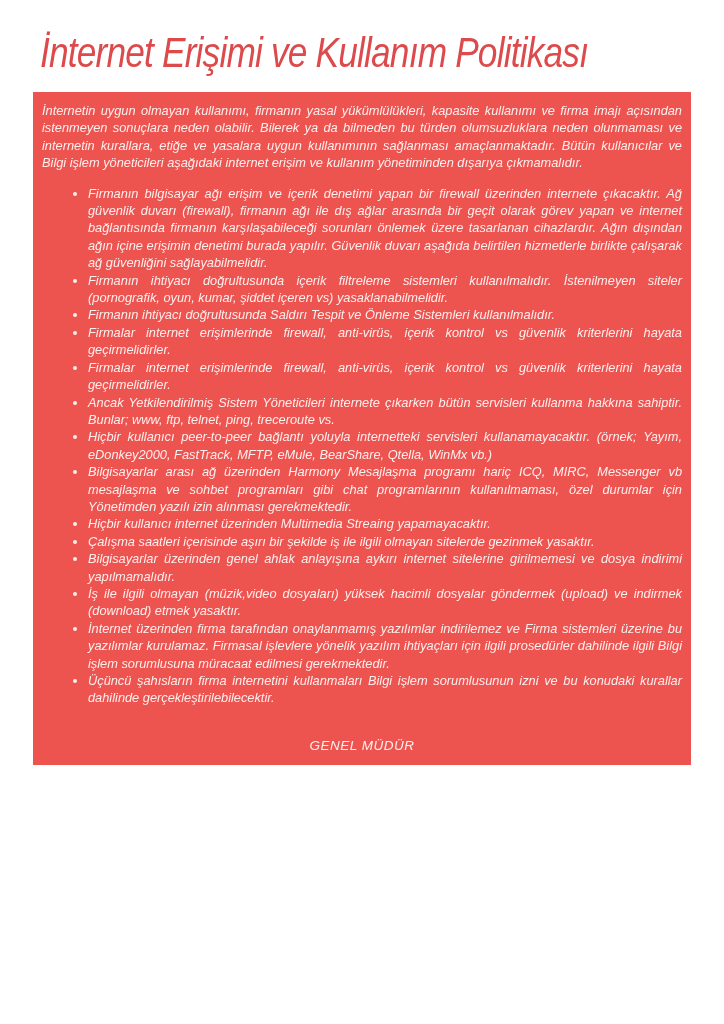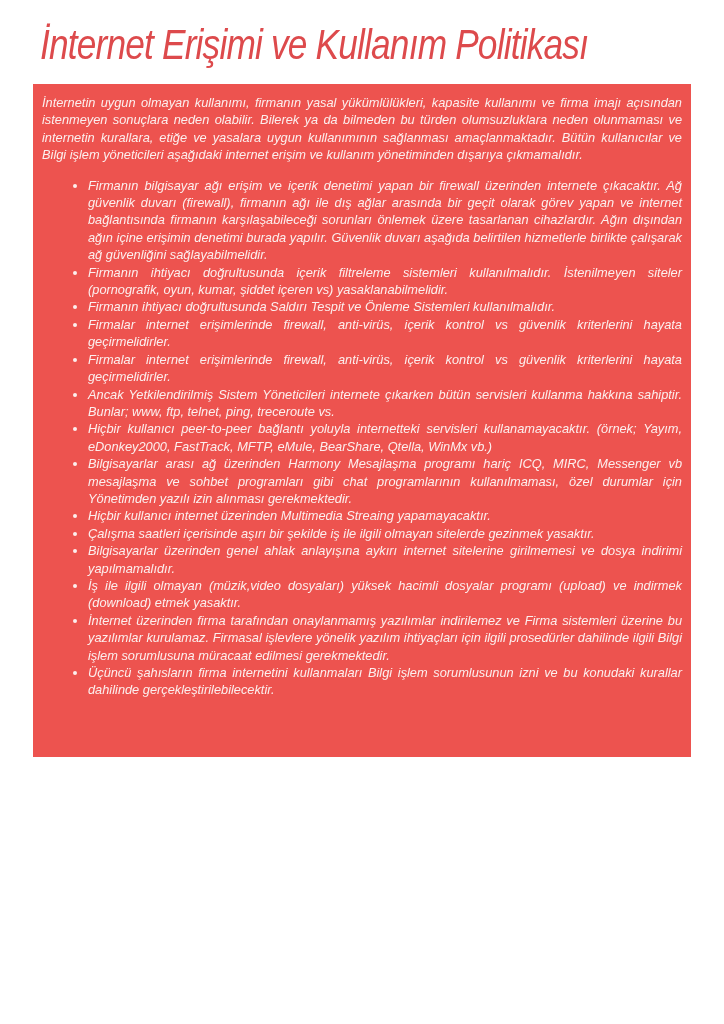--- a/index.html
+++ b/index.html
@@ -1,17 +1,17 @@
 <!DOCTYPE html>
 <html><head>
 <meta charset="utf-8">
 <style>
   html,body{margin:0;padding:0;background:#ffffff;}
   .page{
-    position:relative;width:724px;height:780px;margin:0 auto;
+    position:relative;width:724px;height:780px;margin:8px auto;
     background:#ffffff;overflow:hidden;
     font-family:"Liberation Sans",sans-serif;
     --accent:#ed534f;--title-red:#dd4a4c;--box-text:#fcefee;
     --navy:#1d3a6d;--tri-red:#e23d3b;--bar-red:#ef4848;--footer-ink:#161616;
   }
   .title{
     position:absolute;left:40px;top:20px;margin:0;
     font-style:italic;font-weight:400;color:var(--title-red);
     font-size:43px;line-height:1.15;letter-spacing:-1px;white-space:nowrap;
     transform:scaleX(0.82);transform-origin:left center;
@@ -72,24 +72,25 @@
         <li>Firmanın ihtiyacı doğrultusunda içerik filtreleme sistemleri kullanılmalıdır. İstenilmeyen siteler (pornografik, oyun, kumar, şiddet içeren vs) yasaklanabilmelidir.</li>
         <li>Firmanın ihtiyacı doğrultusunda Saldırı Tespit ve Önleme Sistemleri kullanılmalıdır.</li>
         <li>Firmalar internet erişimlerinde firewall, anti-virüs, içerik kontrol vs güvenlik kriterlerini hayata geçirmelidirler.</li>
         <li>Firmalar internet erişimlerinde firewall, anti-virüs, içerik kontrol vs güvenlik kriterlerini hayata geçirmelidirler.</li>
         <li>Ancak Yetkilendirilmiş Sistem Yöneticileri internete çıkarken bütün servisleri kullanma hakkına sahiptir. Bunlar; www, ftp, telnet, ping, treceroute vs.</li>
         <li>Hiçbir kullanıcı peer-to-peer bağlantı yoluyla internetteki servisleri kullanamayacaktır. (örnek; Yayım, eDonkey2000, FastTrack, MFTP, eMule, BearShare, Qtella, WinMx vb.)</li>
         <li>Bilgisayarlar arası ağ üzerinden Harmony Mesajlaşma programı hariç ICQ, MIRC, Messenger vb mesajlaşma ve sohbet programları gibi chat programlarının kullanılmaması, özel durumlar için Yönetimden yazılı izin alınması gerekmektedir.</li>
         <li>Hiçbir kullanıcı internet üzerinden Multimedia Streaing yapamayacaktır.</li>
         <li>Çalışma saatleri içerisinde aşırı bir şekilde iş ile ilgili olmayan sitelerde gezinmek yasaktır.</li>
         <li>Bilgisayarlar üzerinden genel ahlak anlayışına aykırı internet sitelerine girilmemesi ve dosya indirimi yapılmamalıdır.</li>
-        <li>İş ile ilgili olmayan (müzik,video dosyaları) yüksek hacimli dosyalar programı (upload) ve indirmek (download) etmek yasaktır.</li>
+        <li>İş ile ilgili olmayan (müzik,video dosyaları) yüksek hacimli dosyalar göndermek (upload) ve indirmek (download) etmek yasaktır.</li>
         <li>İnternet üzerinden firma tarafından onaylanmamış yazılımlar indirilemez ve Firma sistemleri üzerine bu yazılımlar kurulamaz. Firmasal işlevlere yönelik yazılım ihtiyaçları için ilgili prosedürler dahilinde ilgili Bilgi işlem sorumlusuna müracaat edilmesi gerekmektedir.</li>
         <li>Üçüncü şahısların firma internetini kullanmaları Bilgi işlem sorumlusunun izni ve bu konudaki kurallar dahilinde gerçekleştirilebilecektir.</li>
       </ul>
+    <p class="signature">GENEL MÜDÜR</p>
   </section>
 
   <div class="logo-block">
     <div class="logo">
       <span>KAS</span>
       <span class="logo-triangle"></span>
       <span class="logo-reg">®</span>
     </div>
     <div class="logo-bar"></div>
   </div>

